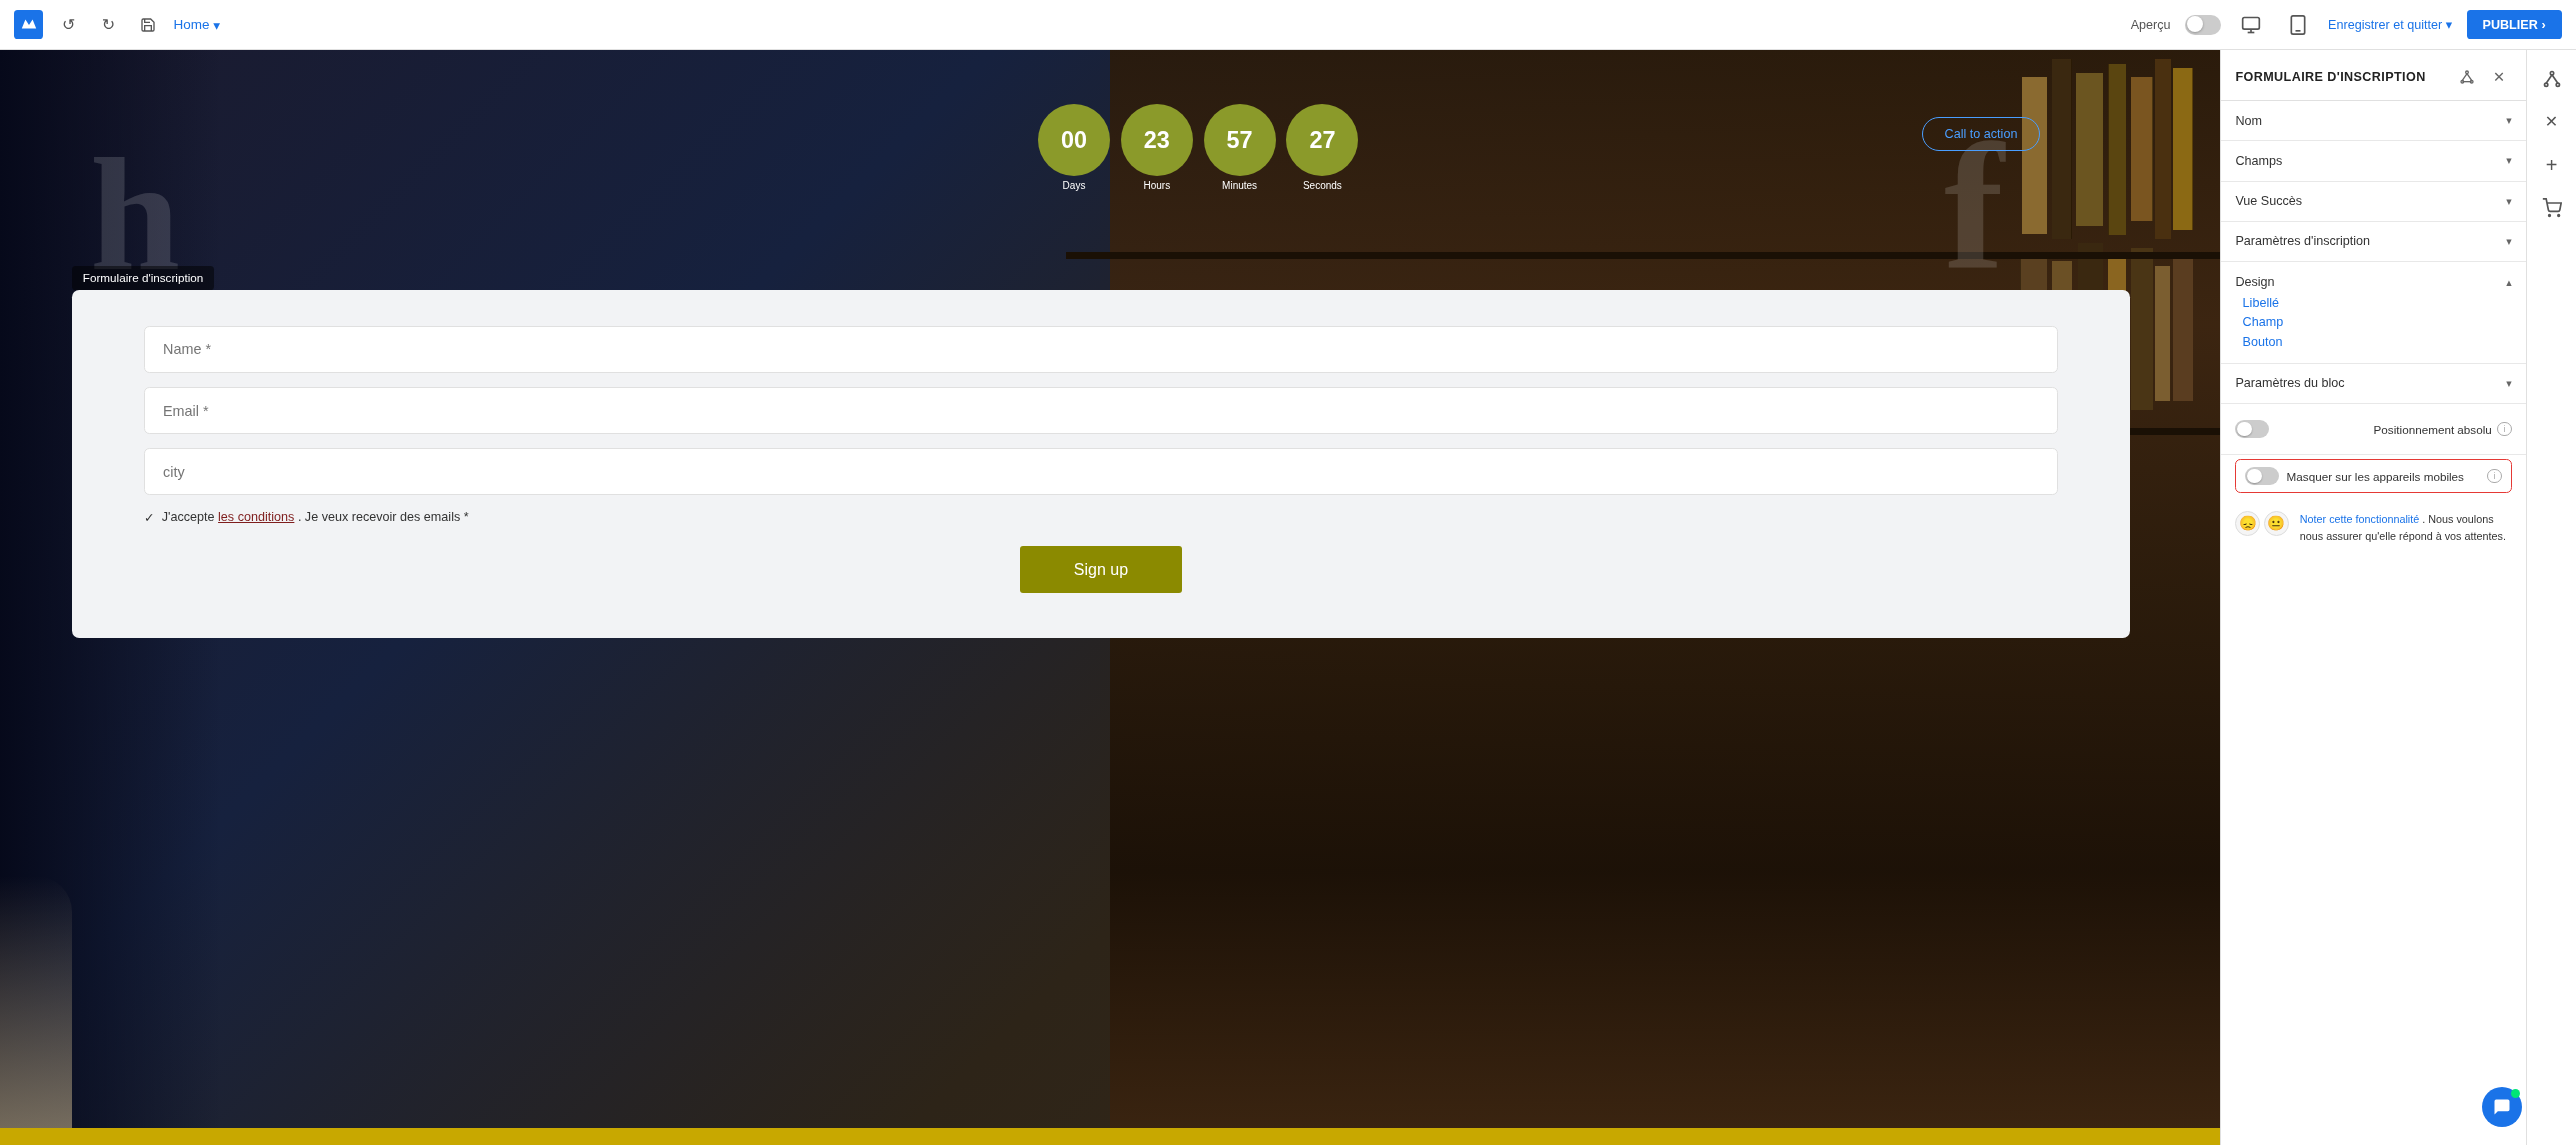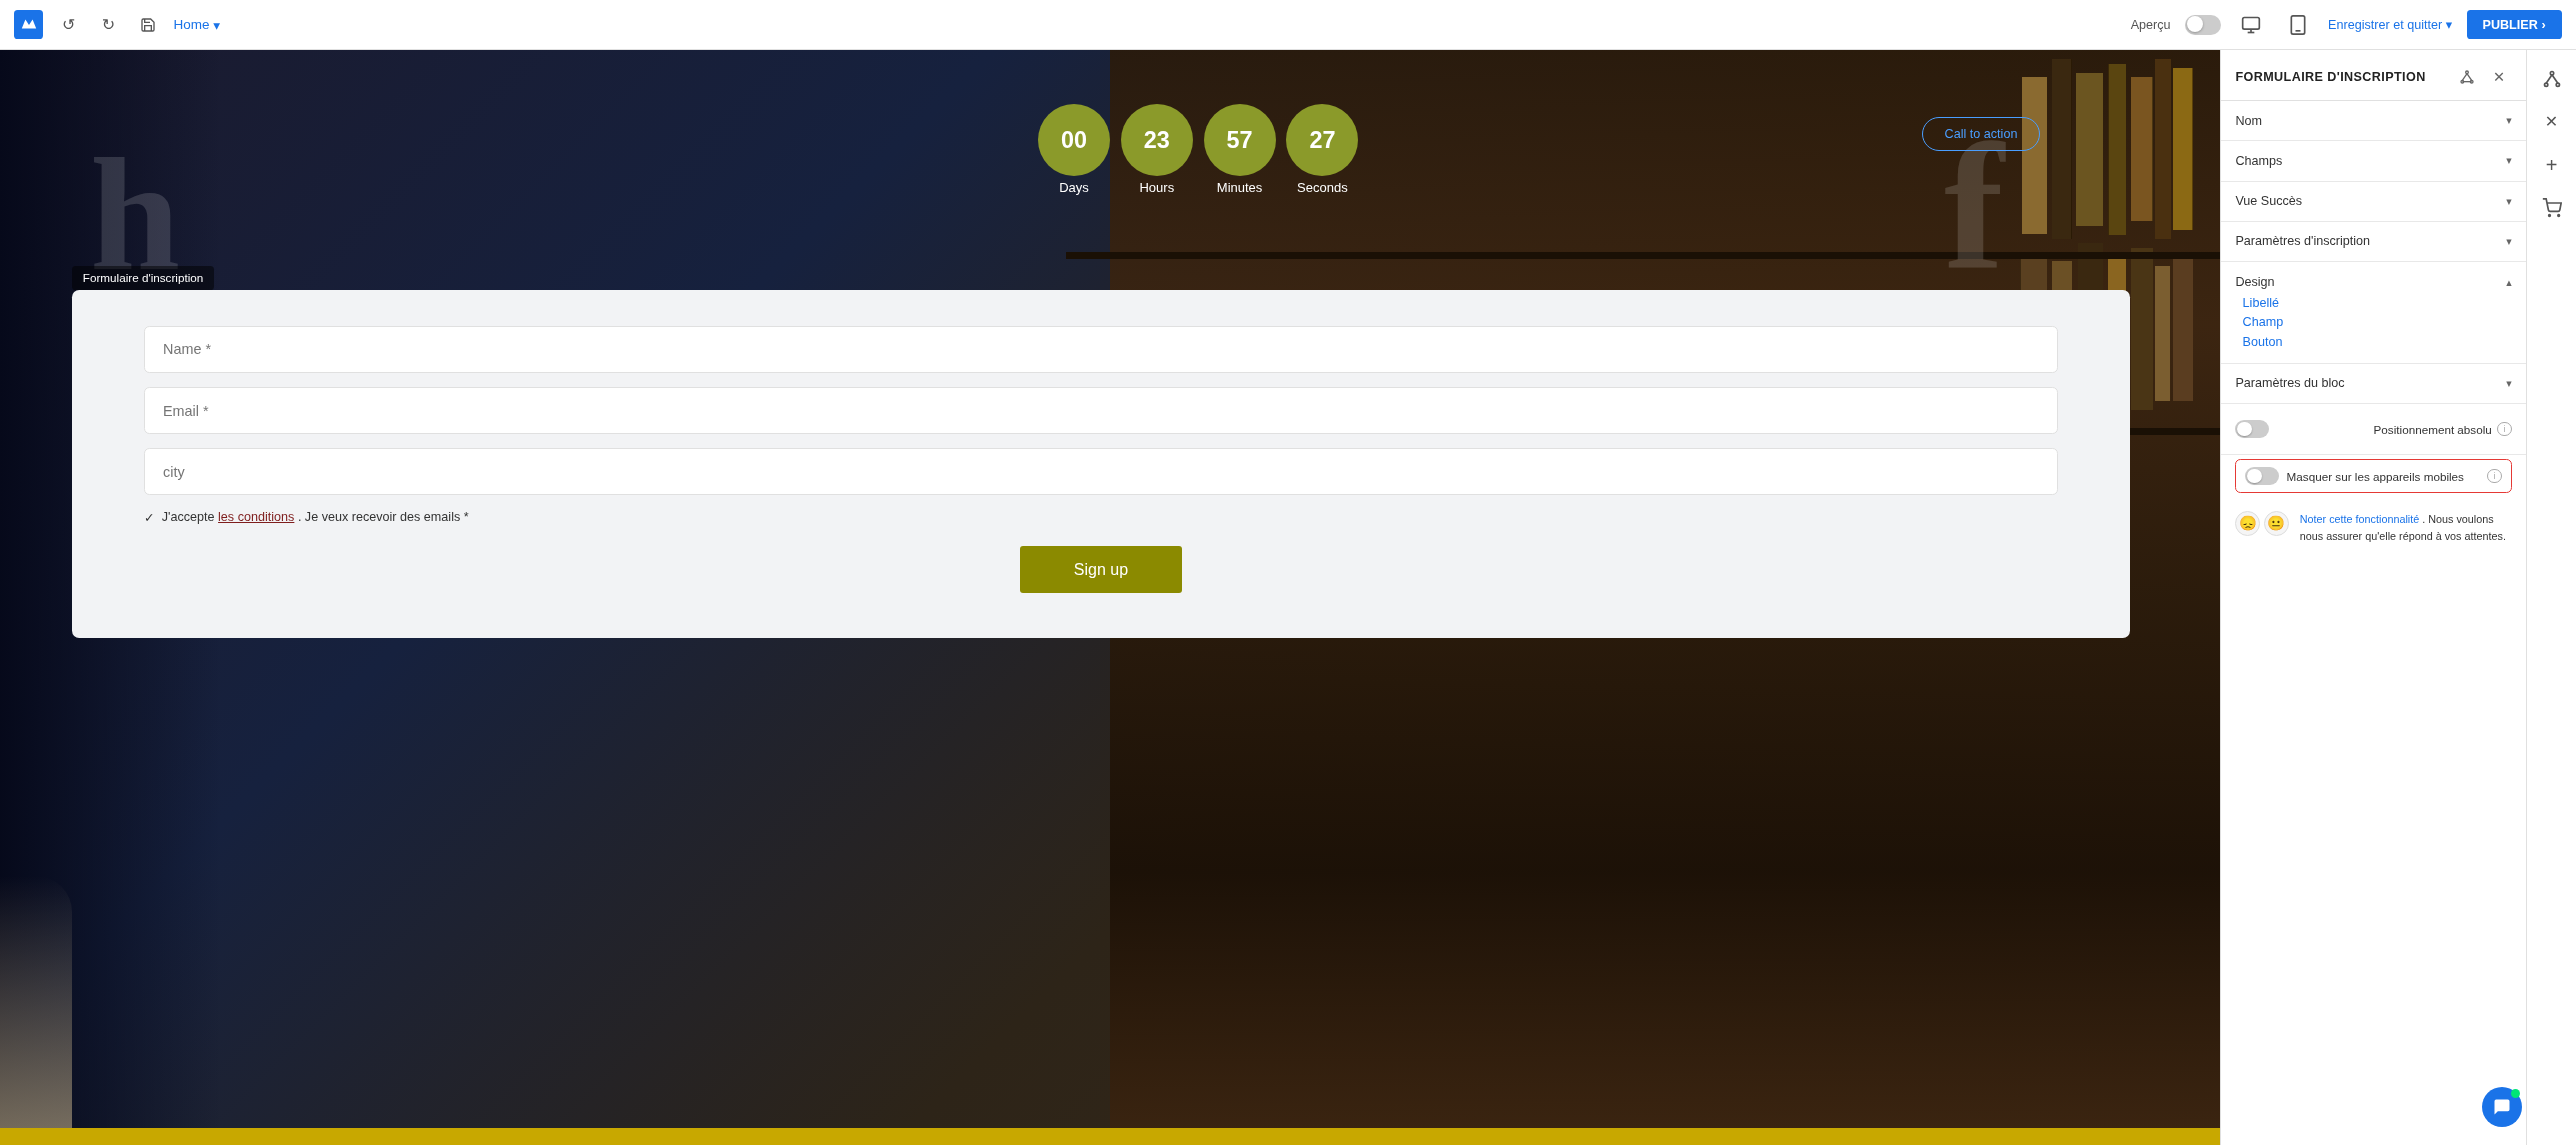--- a/index.html
+++ b/index.html
@@ -45,21 +45,21 @@
     .countdown-container {
       position: absolute; top: 54px; left: 50%; transform: translateX(-72px);
       display: flex; gap: 10.8px; align-items: center;
     }
     .countdown-item { display: flex; flex-direction: column; align-items: center; }
     .countdown-circle {
       width: 72px; height: 72px; border-radius: 50%;
       background: #8b9a2a; display: flex; align-items: center; justify-content: center;
       font-size: 23.4px; font-weight: 700; color: white;
     }
-    .countdown-label { font-size: 13px; color: white; margin-top: 3.6px; }
+    .countdown-label { font-size: 10px; color: white; margin-top: 3.6px; }
 
     
     .cta-button {
       position: absolute; top: 67px; right: 180px;
       border: 1.8px solid #4a9eff; background: transparent; color: #4a9eff;
       padding: 9px 21.6px; border-radius: 21.6px; cursor: pointer; font-size: 12.6px;
     }
 
     
     .form-label-badge {

